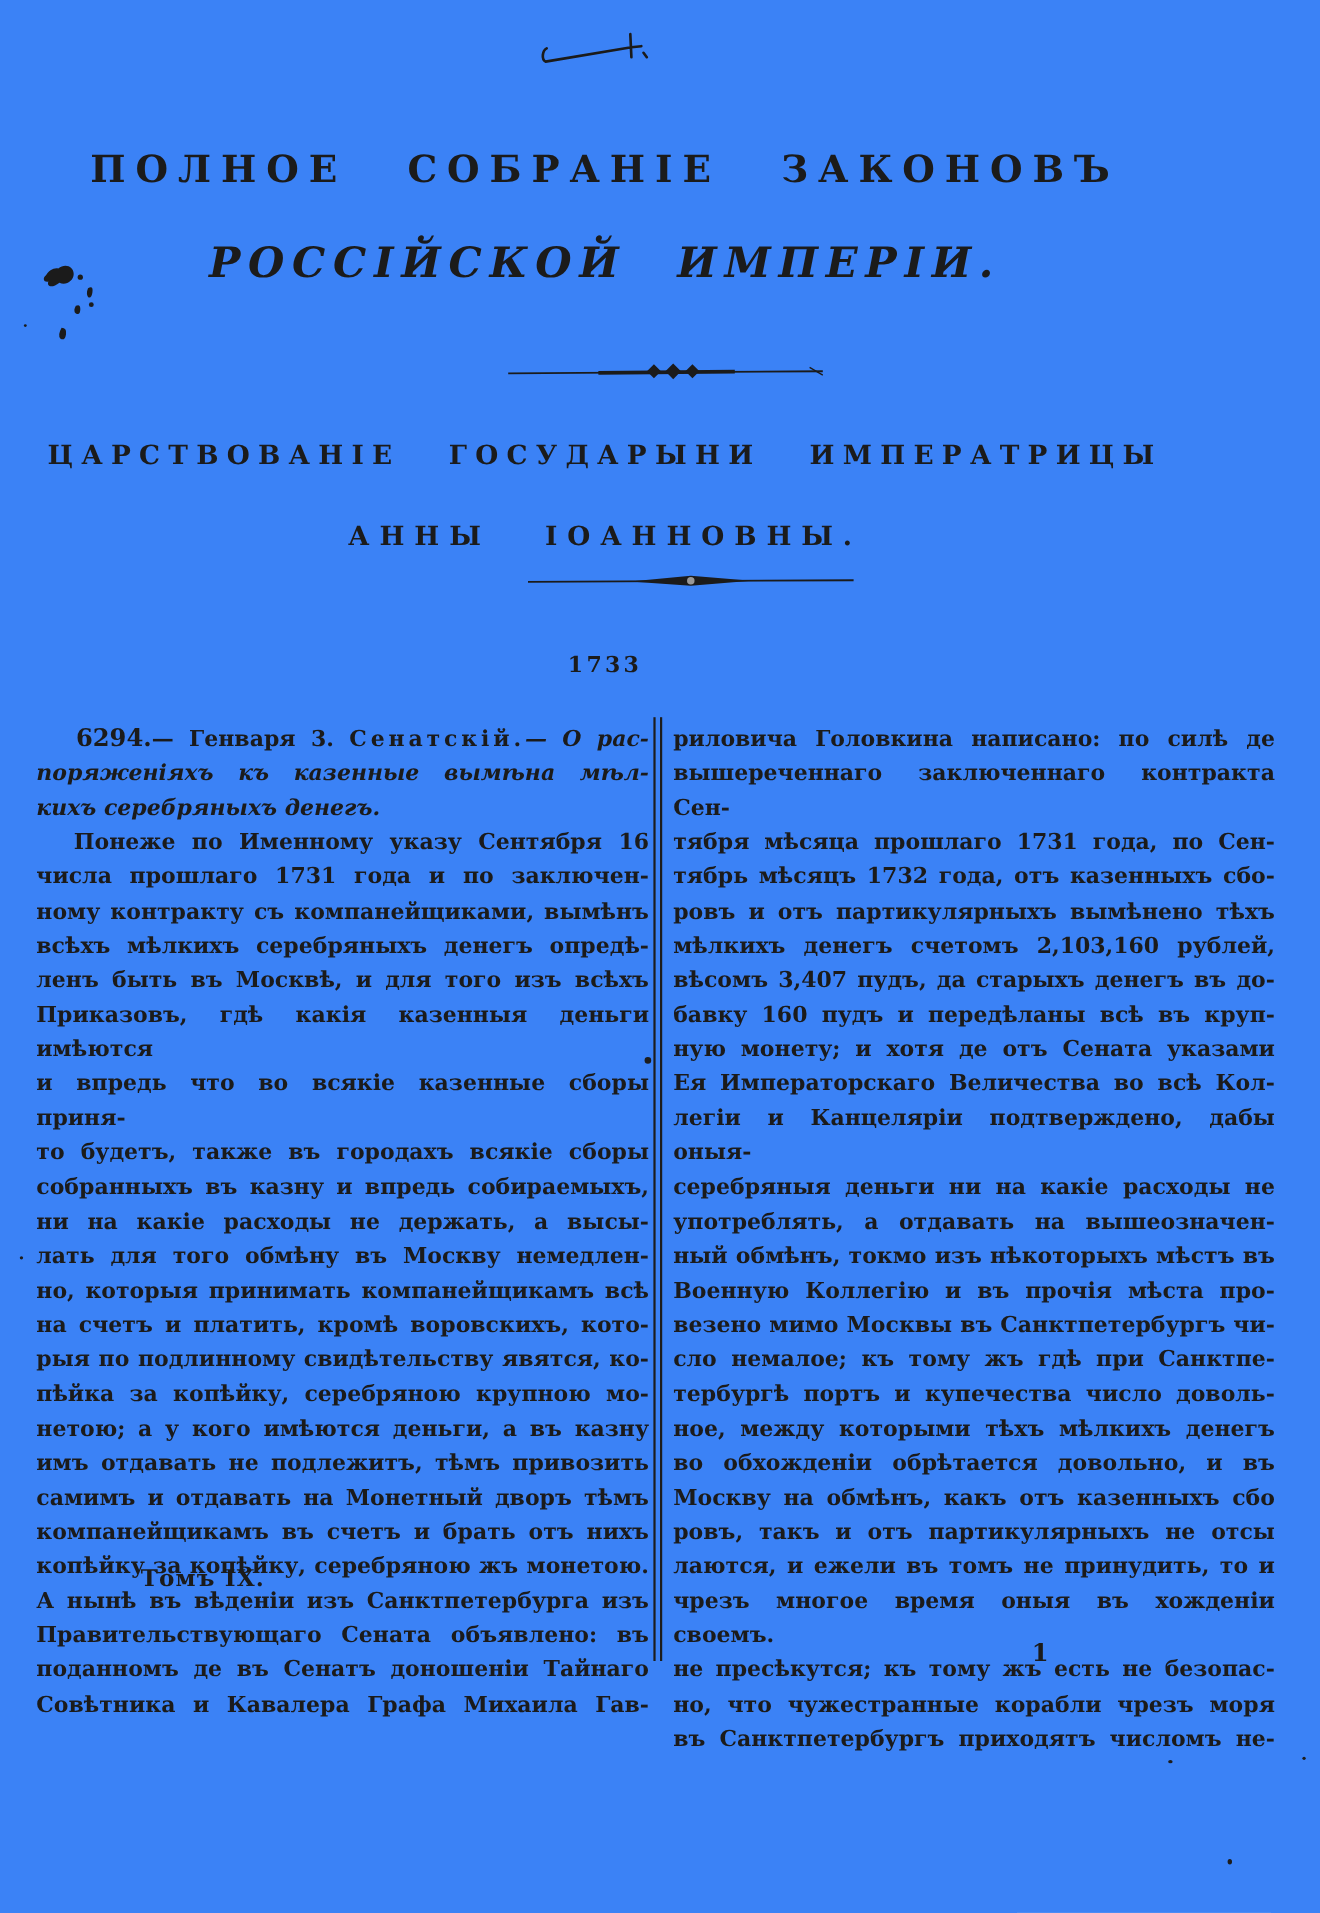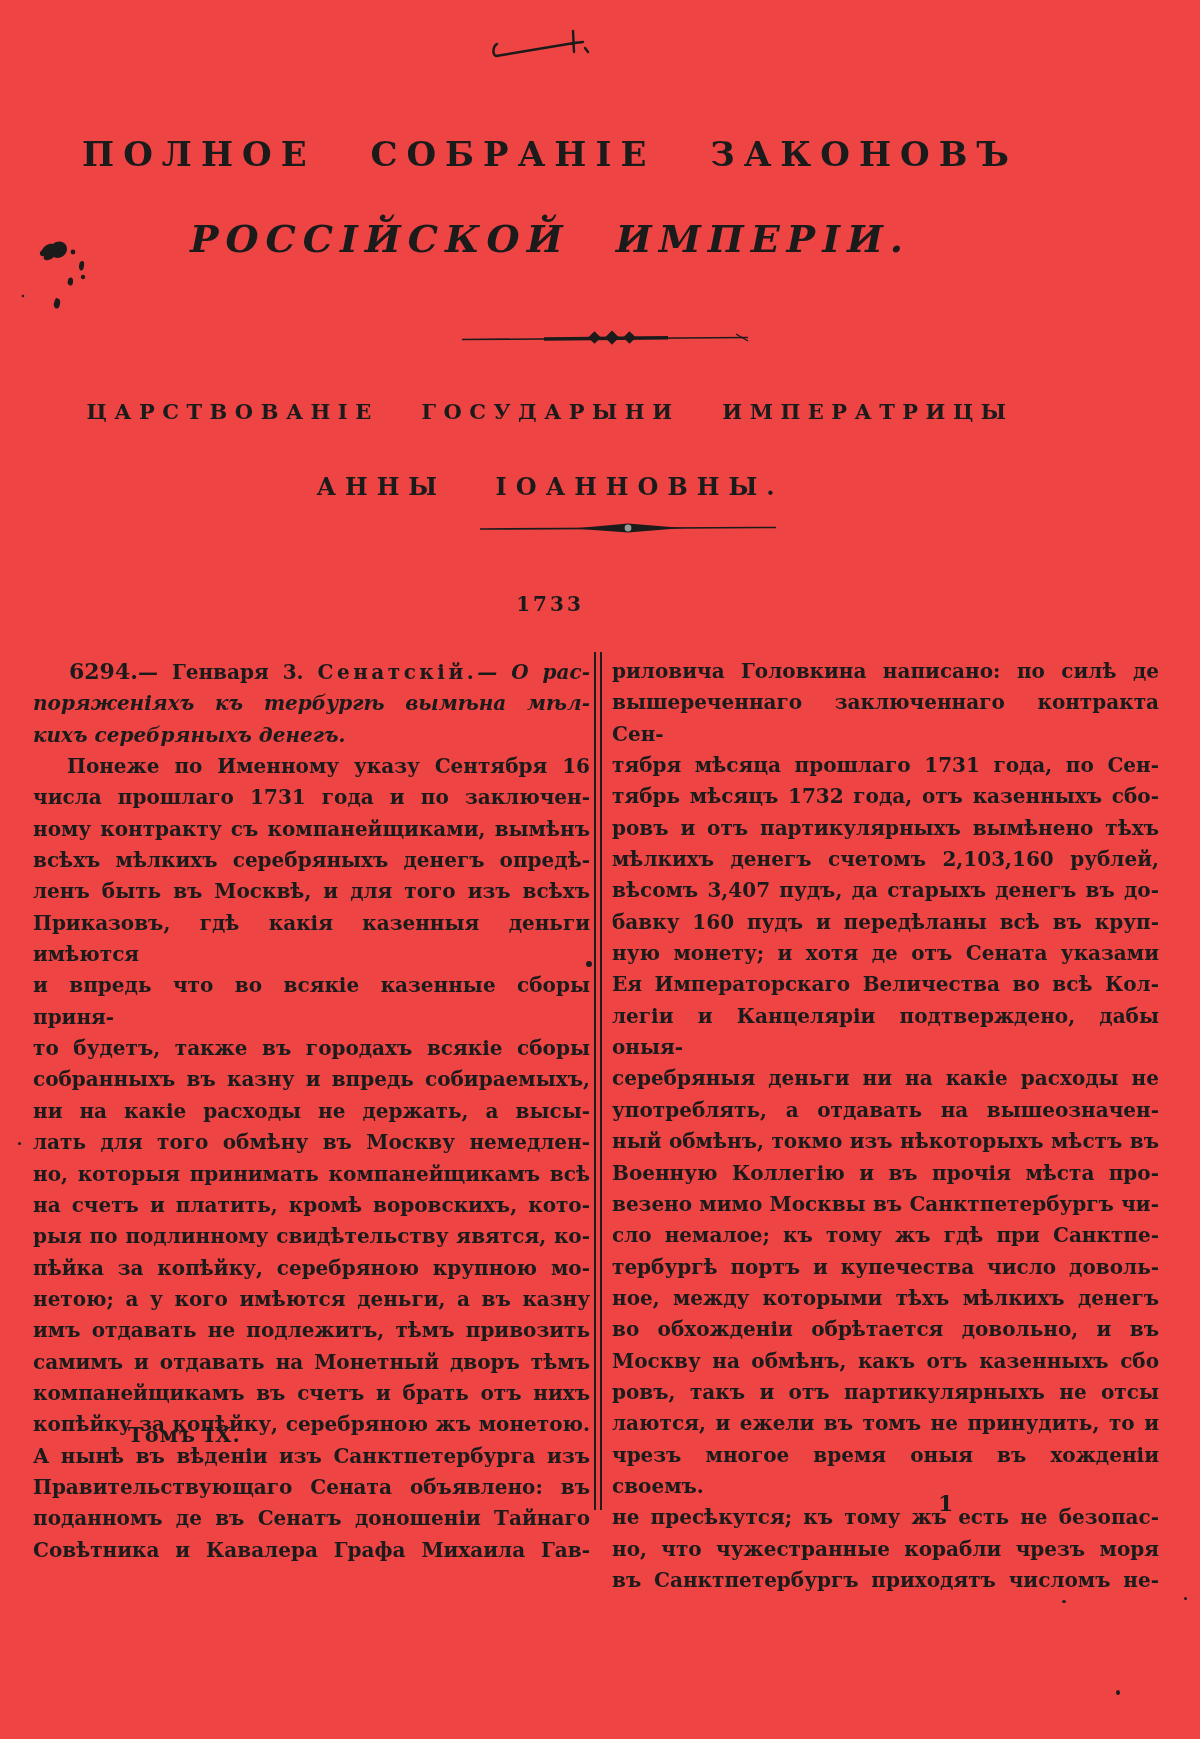--- a/index.html
+++ b/index.html
@@ -1,24 +1,24 @@
 <!DOCTYPE html>
 <html><head>
 <meta charset="utf-8">
 <style>
   html,body { margin:0; padding:0; background:#e8e8e8; }
   .page {
     position:relative; width:1200px; height:1739px; margin:0 auto;
-    background:#ef4444; color:#1b1b1b; overflow:hidden;
+    background:#3b82f6; color:#1b1b1b; overflow:hidden;
     font-family:"DejaVu Serif","Liberation Serif",serif;
   }
   .head { position:absolute; left:35px; width:1030px; text-align:center; white-space:nowrap; }
   .title1 { top:134px; font-size:34px; font-weight:bold; letter-spacing:9px; word-spacing:34px; }
   .title2 { top:216px; font-size:38px; font-weight:bold; letter-spacing:7px; word-spacing:26px;font-style:italic; }
-  .reign1 { top:399px; font-size:21px; font-weight:bold; letter-spacing:7.5px; word-spacing:28px; }
+  .reign1 { top:399px; font-size:24px; font-weight:bold; letter-spacing:7.5px; word-spacing:28px; }
   .reign2 { top:472px; font-size:24px; font-weight:bold; letter-spacing:9px; word-spacing:32px; }
   .year   { top:592px; font-size:20px; font-weight:bold; letter-spacing:3px; }
   .ornament { position:absolute; }
   .col {
     position:absolute; top:656px; font-size:20px; font-weight:bold;
     line-height:31.35px;
   }
   .col-left  { left:33px;  width:557px; }
   .col-right { left:612px; width:547px; }
   .tl { text-align:justify; text-align-last:justify; }
@@ -78,21 +78,21 @@
     <polygon points="95,7.6 150,2.5 205,6.9 150,11.5" fill="#1b1b1b"></polygon>
     <circle cx="150" cy="7" r="3.4" fill="#ffffff" opacity="0.55"></circle>
   </svg>
 
   <div class="head year">1733</div>
 
   <div class="col-rule"></div>
 
   <div class="col col-left">
     <div class="tl headline"><span class="num">6294.</span><span>— Генваря 3.</span> <span class="sp-caps">Сенатскій.</span><span class="ital">— О рас-</span></div>
-    <div class="tl ital">поряженіяхъ къ тербургѣ вымѣна мѣл-</div>
+    <div class="tl ital">поряженіяхъ къ казенные вымѣна мѣл-</div>
     <div class="tl ital noj">кихъ серебряныхъ денегъ.</div>
     <div class="body-lines" style="display:contents"><div class="tl">Понеже по Именному указу Сентября 16</div><div class="tl">числа прошлаго 1731 года и по заключен-</div><div class="tl">ному контракту съ компанейщиками, вымѣнъ</div><div class="tl">всѣхъ мѣлкихъ серебряныхъ денегъ опредѣ-</div><div class="tl">ленъ быть въ Москвѣ, и для того изъ всѣхъ</div><div class="tl">Приказовъ, гдѣ какія казенныя деньги имѣются</div><div class="tl">и впредь что во всякіе казенные сборы приня-</div><div class="tl">то будетъ, также въ городахъ всякіе сборы</div><div class="tl">собранныхъ въ казну и впредь собираемыхъ,</div><div class="tl">ни на какіе расходы не держать, а высы-</div><div class="tl">лать для того обмѣну въ Москву немедлен-</div><div class="tl">но, которыя принимать компанейщикамъ всѣ</div><div class="tl">на счетъ и платить, кромѣ воровскихъ, кото-</div><div class="tl">рыя по подлинному свидѣтельству явятся, ко-</div><div class="tl">пѣйка за копѣйку, серебряною крупною мо-</div><div class="tl">нетою; а у кого имѣются деньги, а въ казну</div><div class="tl">имъ отдавать не подлежитъ, тѣмъ привозить</div><div class="tl">самимъ и отдавать на Монетный дворъ тѣмъ</div><div class="tl">компанейщикамъ въ счетъ и брать отъ нихъ</div><div class="tl">копѣйку за копѣйку, серебряною жъ монетою.</div><div class="tl">А нынѣ въ вѣденіи изъ Санктпетербурга изъ</div><div class="tl">Правительствующаго Сената объявлено: въ</div><div class="tl">поданномъ де въ Сенатъ доношеніи Тайнаго</div><div class="tl">Совѣтника и Кавалера Графа Михаила Гав-</div></div>
   </div>
 
   <div class="col col-right">
     <div style="display:contents"><div class="tl">риловича Головкина написано: по силѣ де</div><div class="tl">вышереченнаго заключеннаго контракта Сен-</div><div class="tl">тября мѣсяца прошлаго 1731 года, по Сен-</div><div class="tl">тябрь мѣсяцъ 1732 года, отъ казенныхъ сбо-</div><div class="tl">ровъ и отъ партикулярныхъ вымѣнено тѣхъ</div><div class="tl">мѣлкихъ денегъ счетомъ 2,103,160 рублей,</div><div class="tl">вѣсомъ 3,407 пудъ, да старыхъ денегъ въ до-</div><div class="tl">бавку 160 пудъ и передѣланы всѣ въ круп-</div><div class="tl">ную монету; и хотя де отъ Сената указами</div><div class="tl">Ея Императорскаго Величества во всѣ Кол-</div><div class="tl">легіи и Канцеляріи подтверждено, дабы оныя-</div><div class="tl">серебряныя деньги ни на какіе расходы не</div><div class="tl">употреблять, а отдавать на вышеозначен-</div><div class="tl">ный обмѣнъ, токмо изъ нѣкоторыхъ мѣстъ въ</div><div class="tl">Военную Коллегію и въ прочія мѣста про-</div><div class="tl">везено мимо Москвы въ Санктпетербургъ чи-</div><div class="tl">сло немалое; къ тому жъ гдѣ при Санктпе-</div><div class="tl">тербургѣ портъ и купечества число доволь-</div><div class="tl">ное, между которыми тѣхъ мѣлкихъ денегъ</div><div class="tl">во обхожденіи обрѣтается довольно, и въ</div><div class="tl">Москву на обмѣнъ, какъ отъ казенныхъ сбо</div><div class="tl">ровъ, такъ и отъ партикулярныхъ не отсы</div><div class="tl">лаются, и ежели въ томъ не принудить, то и</div><div class="tl">чрезъ многое время оныя въ хожденіи своемъ.</div><div class="tl">не пресѣкутся; къ тому жъ есть не безопас-</div><div class="tl">но, что чужестранные корабли чрезъ моря</div><div class="tl">въ Санктпетербургъ приходятъ числомъ не-</div></div>
   </div>
 
   <div class="footer-vol">Томъ IX.</div>
   <div class="footer-page">1</div>

